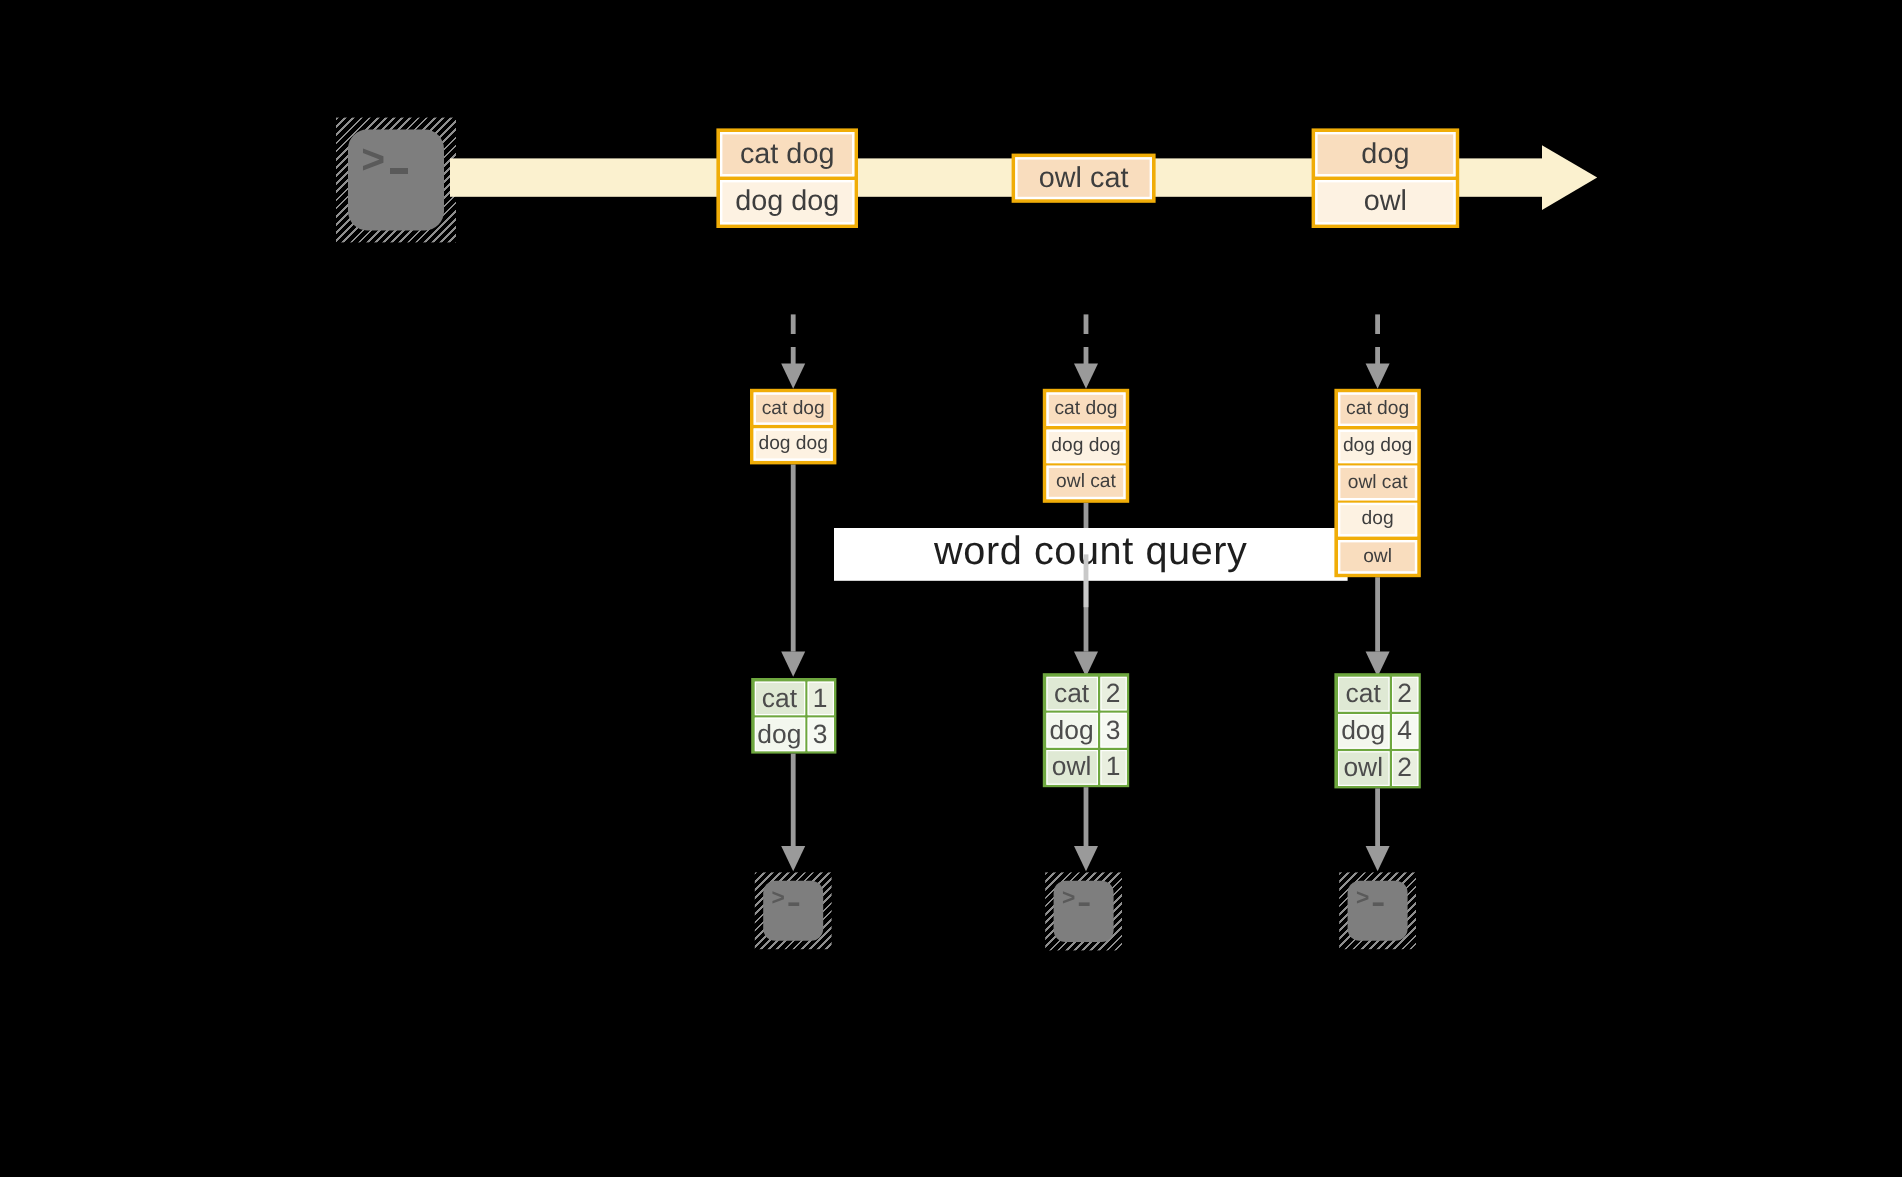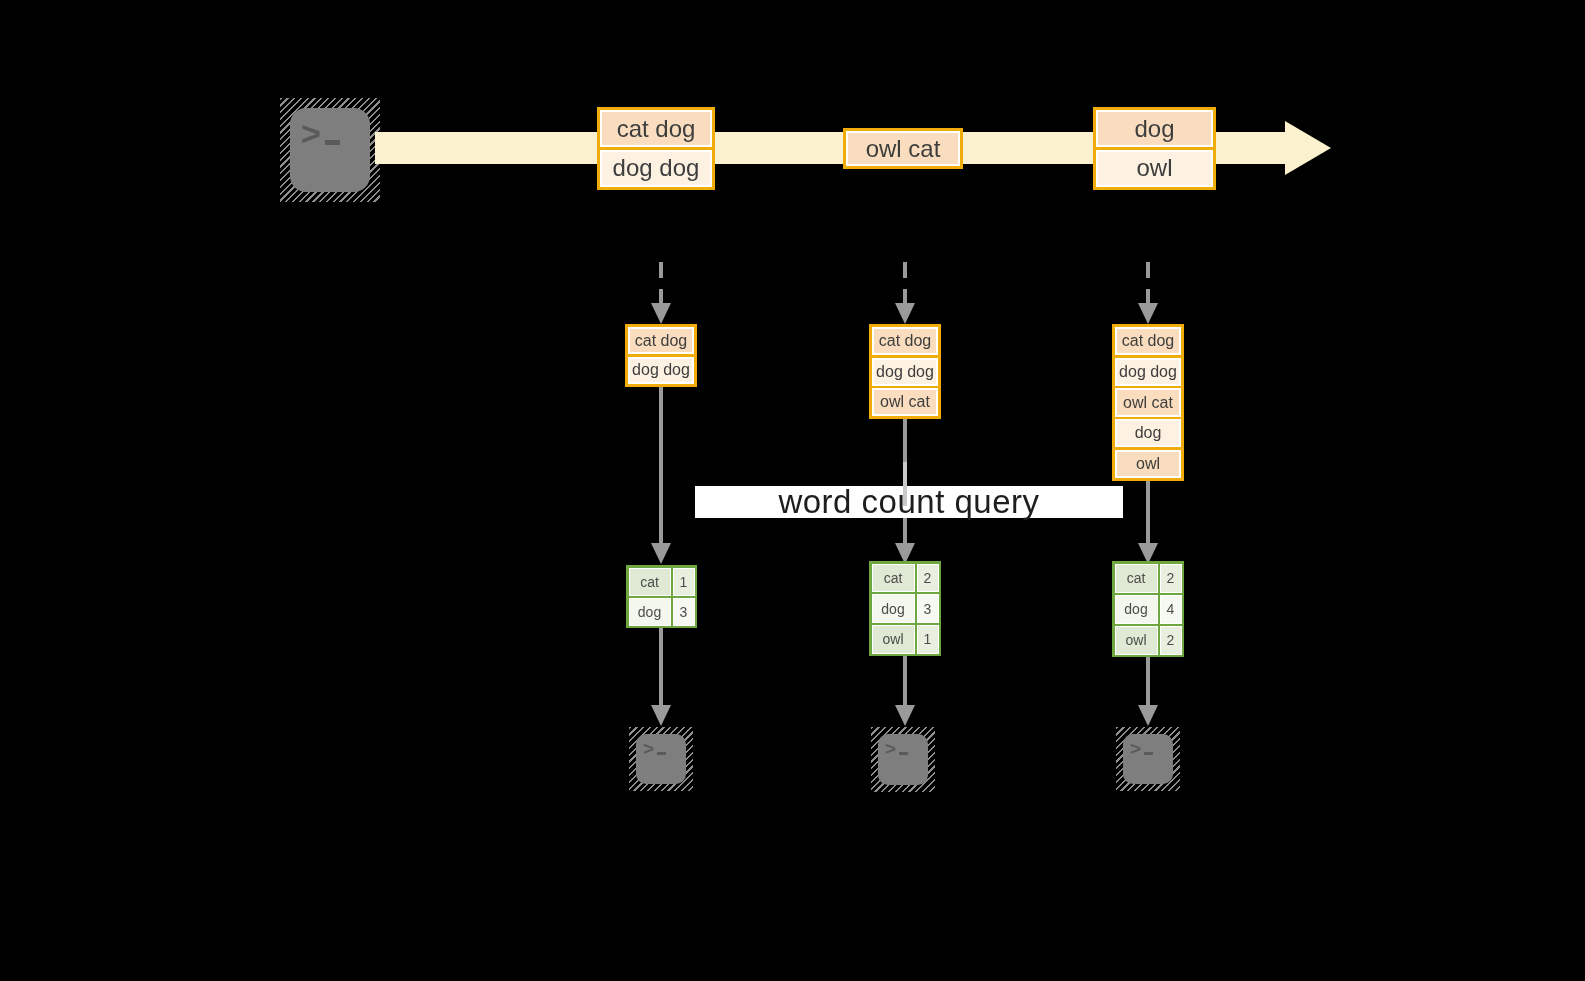--- a/index.html
+++ b/index.html
@@ -74,34 +74,34 @@
     background:repeating-linear-gradient(180deg,var(--arrow-gray) 0 16px,transparent 16px 27px);
   }
   .ahead{
     position:absolute;width:0;height:0;z-index:1;
     border-left:10px solid transparent;border-right:10px solid transparent;
     border-top:21px solid var(--arrow-gray);
   }
 
   
   .banner{
-    position:absolute;left:695px;top:486px;width:428px;height:32px;background:var(--banner-bg);
-    display:flex;align-items:center;justify-content:center;z-index:2;
+    position:absolute;left:695px;top:440px;width:428px;height:44px;background:var(--banner-bg);
+    display:flex;align-items:flex-start;justify-content:center;z-index:2;
   }
   .banner span{font-size:33px;font-weight:300;color:var(--banner-text);letter-spacing:0.5px;}
 
   
   .gtable{
     position:absolute;background:var(--table-border);padding:2.5px;box-sizing:border-box;
     display:flex;flex-direction:column;gap:2px;z-index:1;
   }
   .grow{display:grid;grid-template-columns:1fr 22px;gap:2px;flex:1;}
   .gcell{
     border:1.5px solid #fff;box-sizing:border-box;display:flex;align-items:center;justify-content:center;
-    font-size:14px;color:#4c4c4c;
+    font-size:22px;color:#4c4c4c;
   }
   .grow.ra .gcell.w{background:var(--table-fill-a);}
   .grow.ra .gcell.n{background:var(--table-num-a);}
   .grow.rb .gcell.w{background:var(--table-fill-b);}
   .grow.rb .gcell.n{background:var(--table-num-b);}
 </style>
 </head>
 <body>
 
 <div class="scene">

